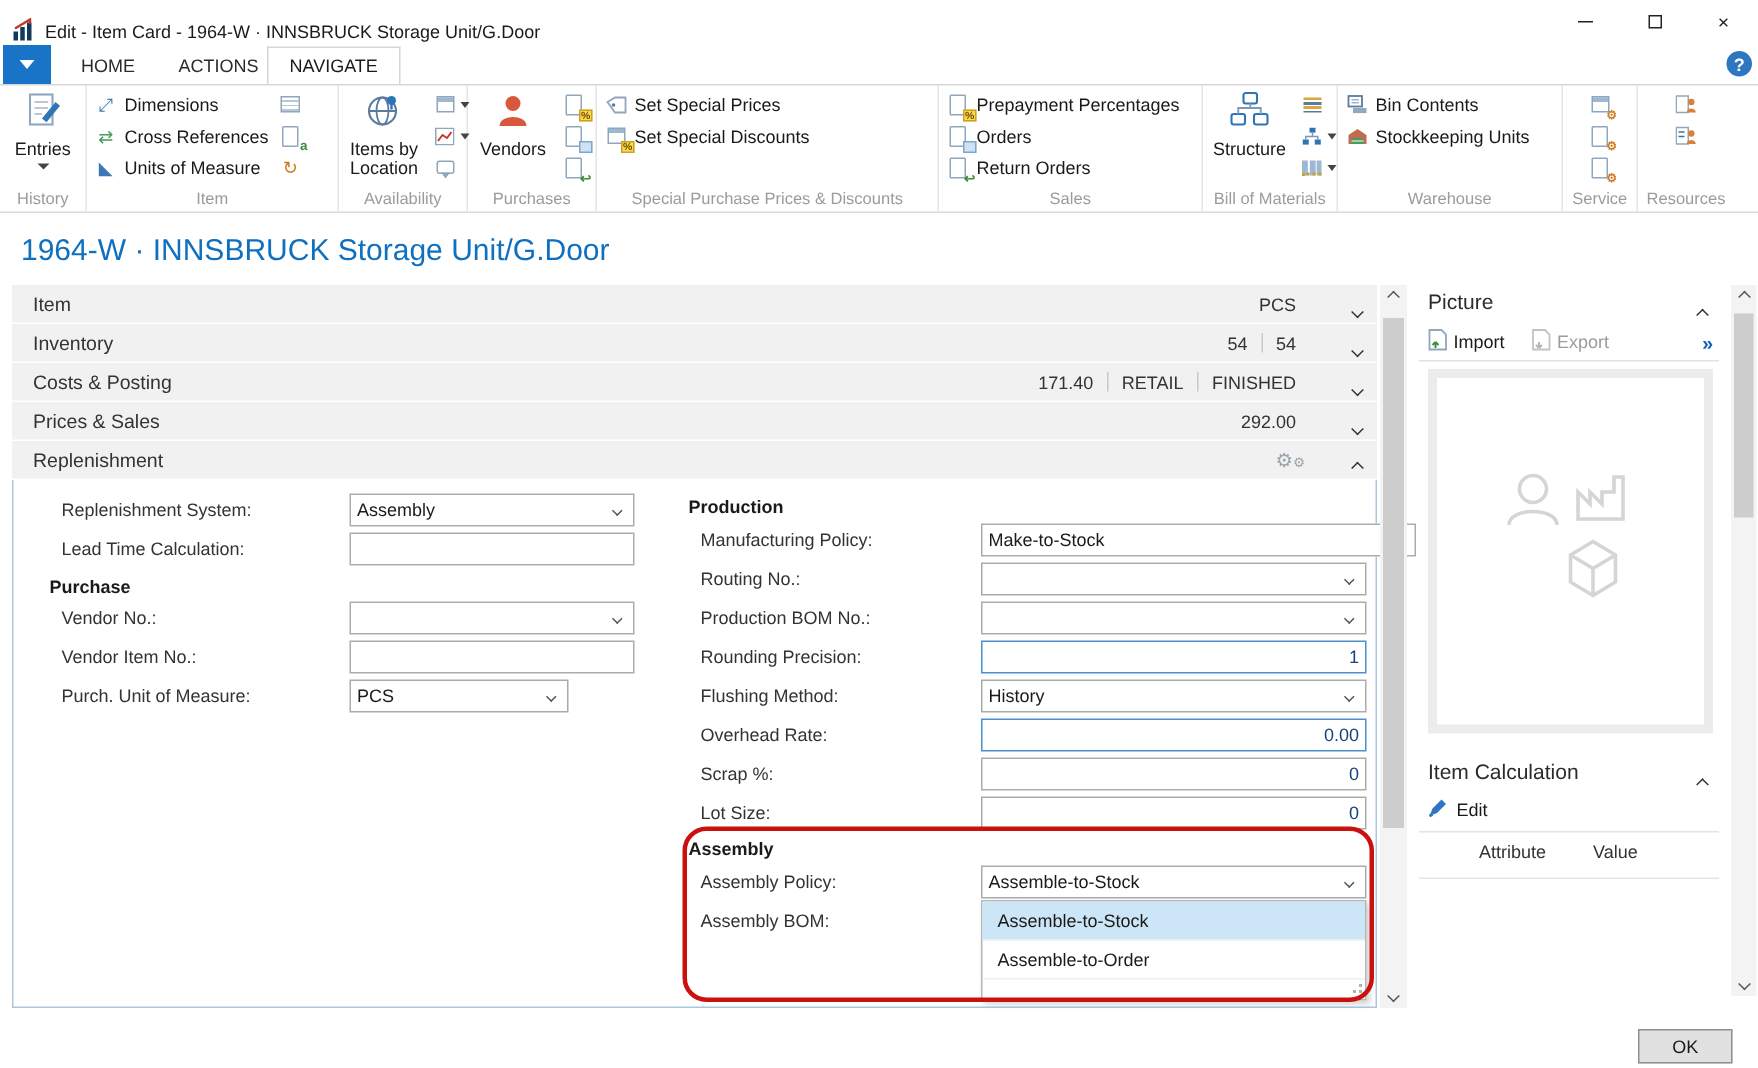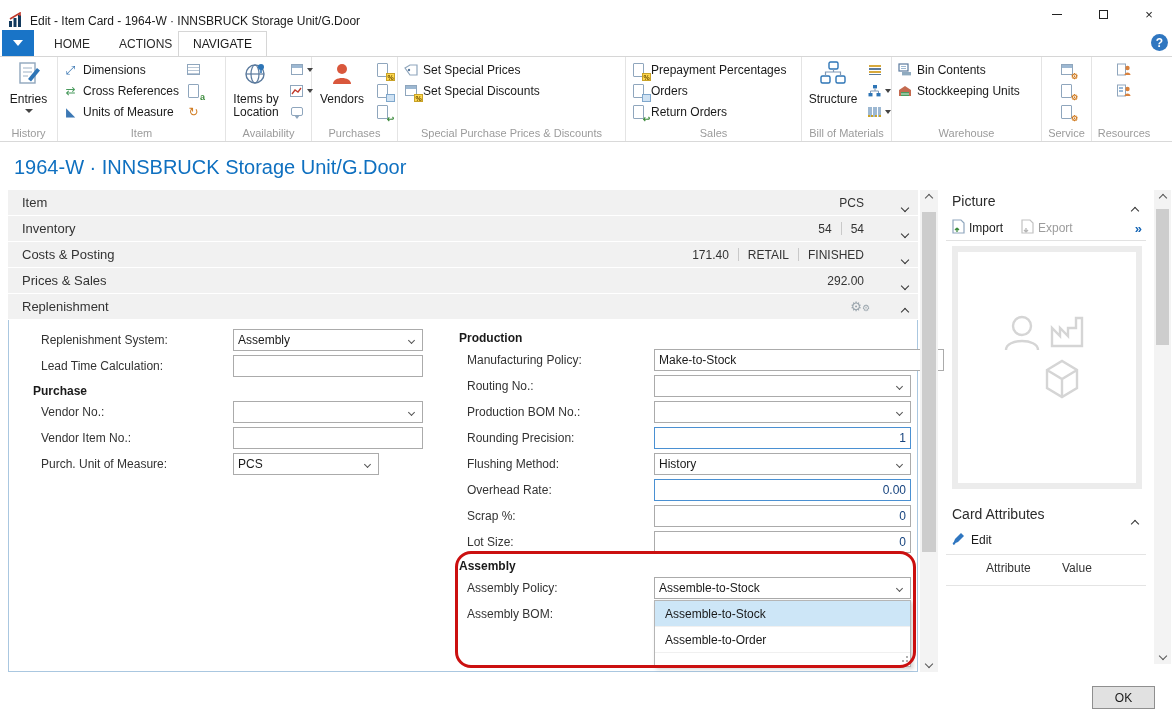--- a/index.html
+++ b/index.html
@@ -601,21 +601,21 @@
     <svg width="90" height="100" viewBox="0 0 90 100" style="position:absolute;left:44px;top:62px">
       <g fill="none" stroke="#d5d5d5" stroke-width="2.4">
         <circle cx="20" cy="12" r="9"></circle>
         <path d="M4 36 C4 24 36 24 36 36"></path>
         <path d="M50 32 V14 L58 22 V14 L66 22 V14 L74 14 V4 H80 V32 Z"></path>
         <path d="M45 56 L60 47 L75 56 V74 L60 83 L45 74 Z M45 56 L60 65 L75 56 M60 65 V83"></path>
       </g>
     </svg>
   </div>
 
-  <span class="fb-title" style="left:952px;top:506px">Card Attributes</span>
+  <span class="fb-title" style="left:952px;top:506px">Item Calculation</span>
   <span class="fb-chev" style="left:1132px;top:513px"><span class="chev chev-up"></span></span>
 
   <div style="position:absolute;left:952px;top:532px;display:flex;align-items:center;font-size:12px;color:#1a1a1a">
     <span style="margin-right:6px"><svg width="13" height="13" viewBox="0 0 13 13">
           <path d="M1 12 L3 7 L9 1 L12 4 L6 10 Z" fill="#2f76c0"></path>
           <path d="M1 12 L3 11" stroke="#2f76c0" stroke-width="2"></path>
         </svg></span>
     <span>Edit</span>
   </div>
   <div class="attr-hr" style="top:554px"></div>

